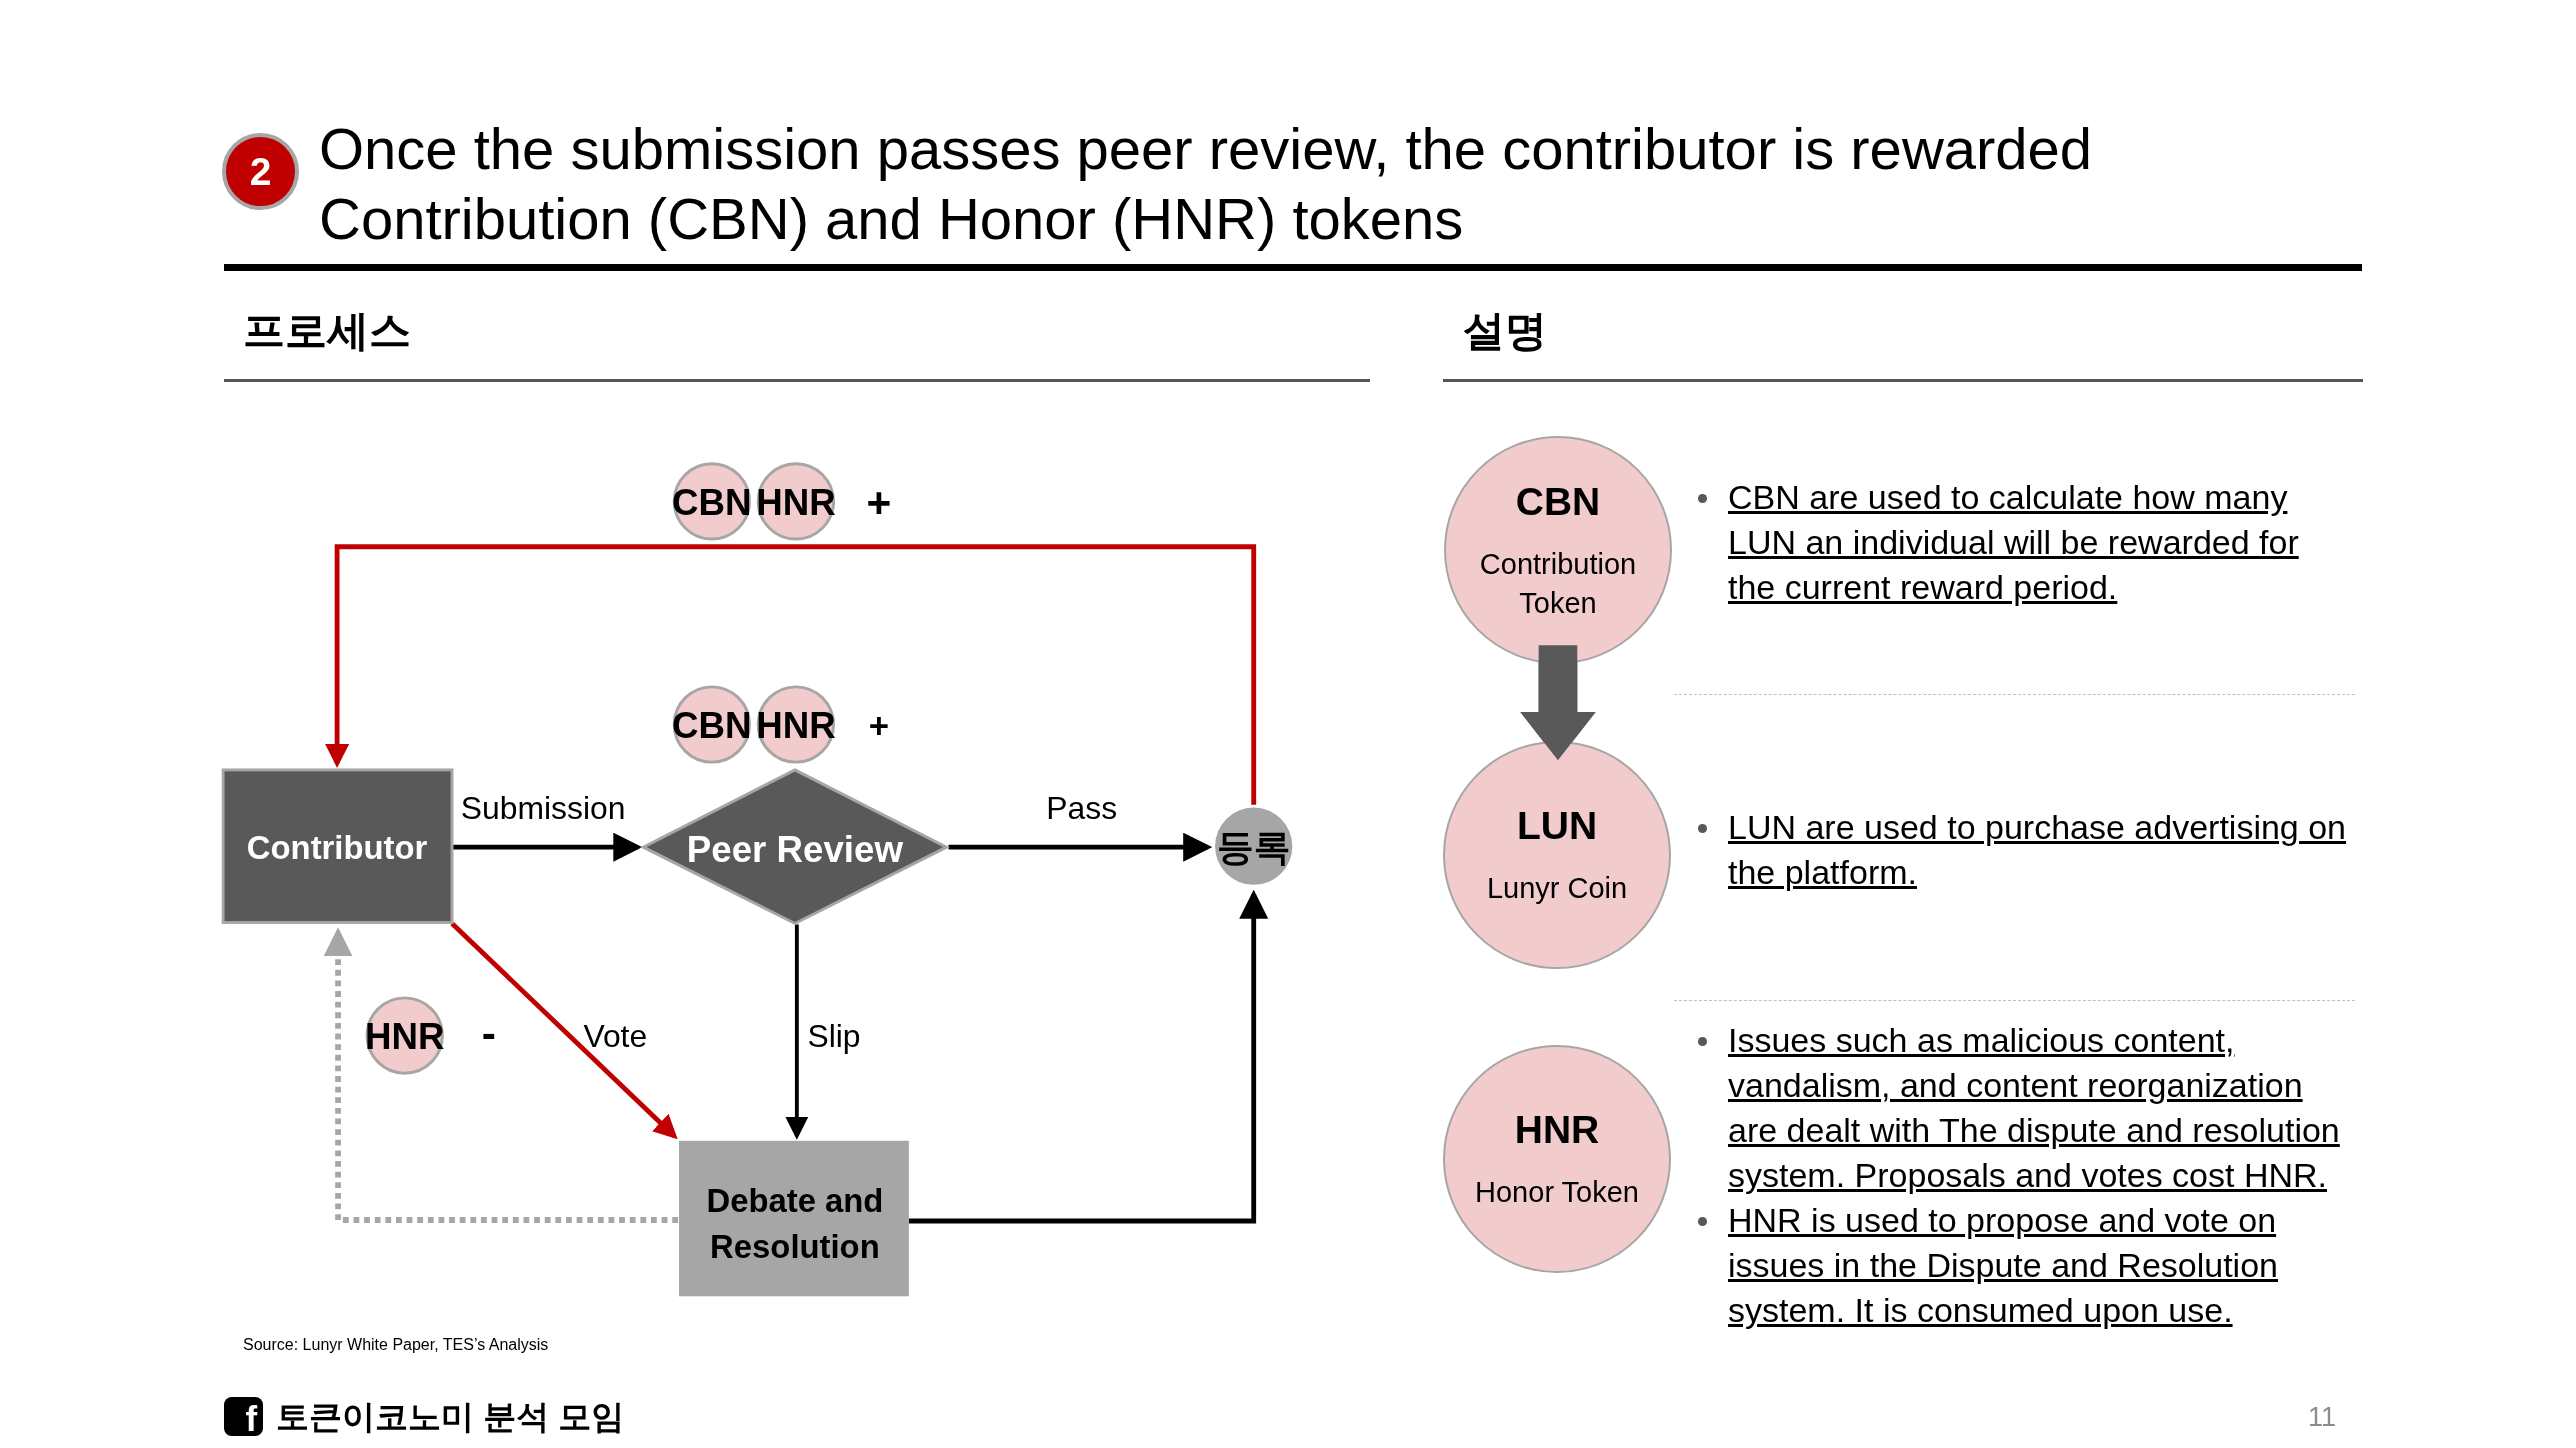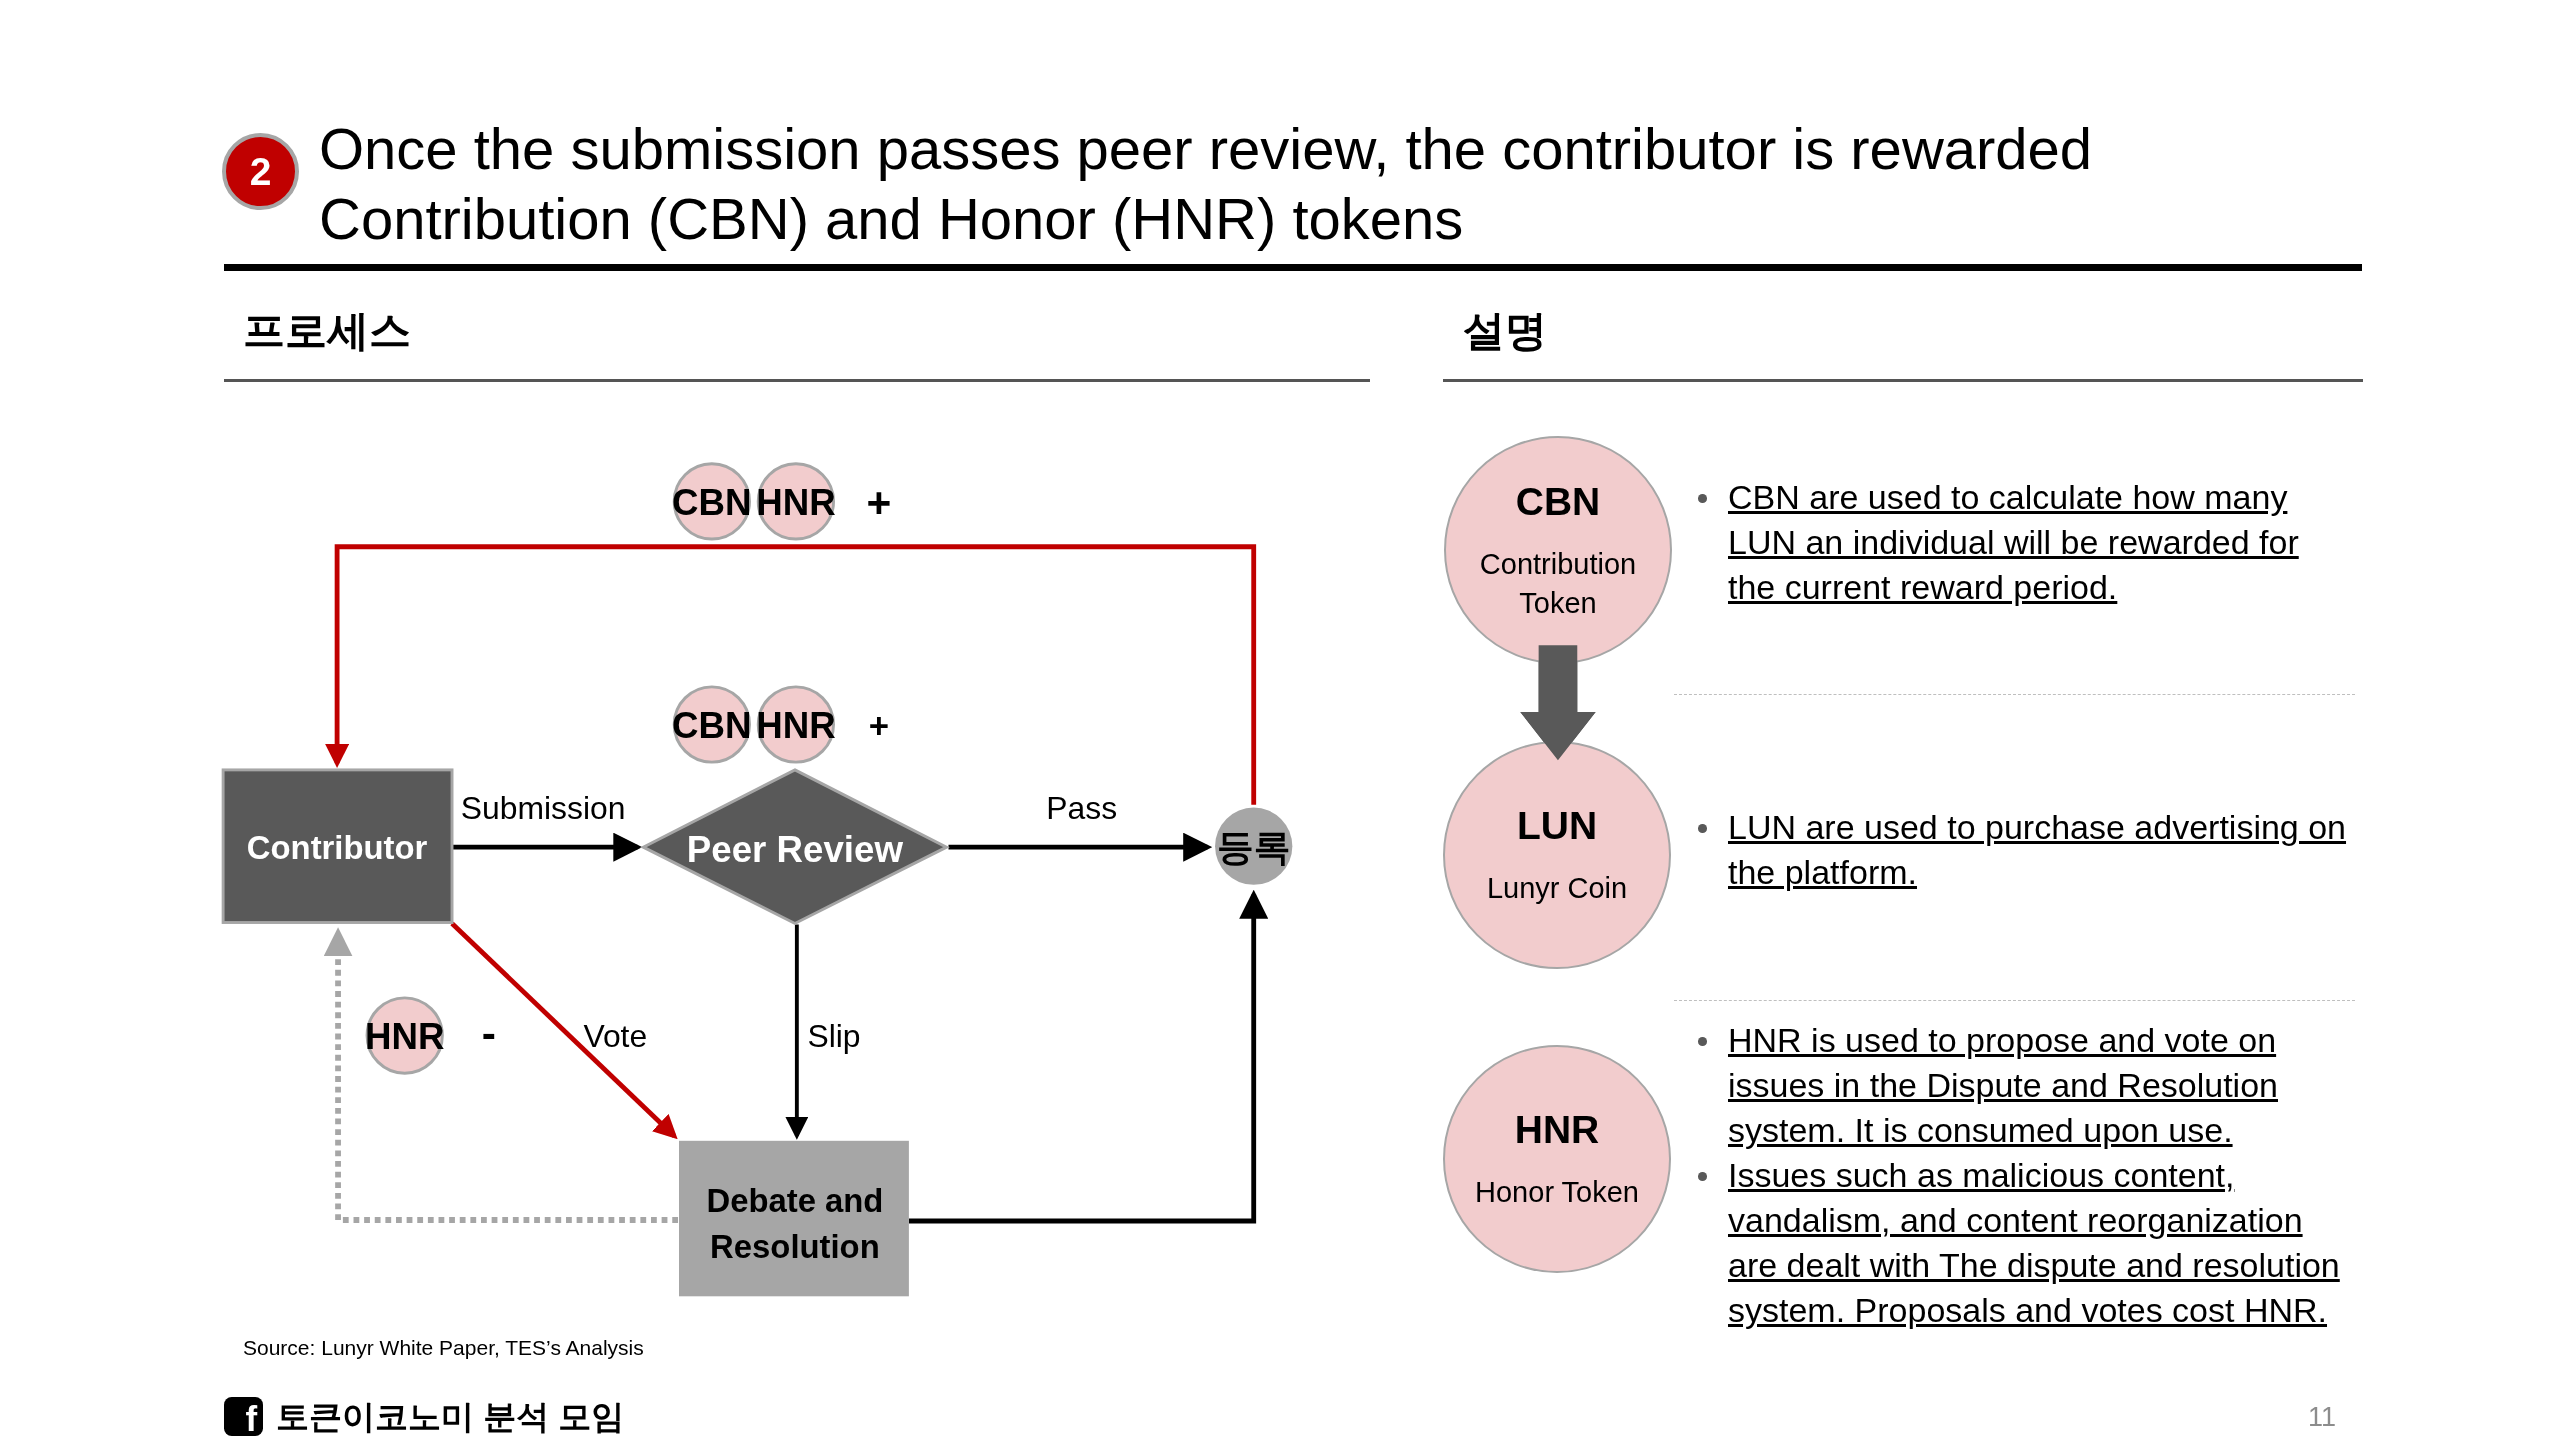--- a/index.html
+++ b/index.html
@@ -22,21 +22,21 @@
                  text-align:center; }
   .desc-circle .code { font-size:39px; font-weight:bold; line-height:48px; }
   .desc-circle .name { font-size:29px; line-height:39px; padding:0 19.3px;margin-top:19px; }
   .bullets { position:absolute; left:1698px; width:657px; margin:0; padding:0; list-style:none;
              font-size:34px; line-height:45px; }
   .bullets li { position:relative; padding-left:30px;text-decoration:underline; }
   .bullets li::before { content:""; position:absolute; left:0; top:19.3px; width:8.7px; height:8.7px;
                         border-radius:50%; background:#595959; }
   .dash-rule { position:absolute; left:1674px; width:681px; height:0;
                border-top:1.9px dashed #bfbfbf; }
-  #source { left:243px; top:1336px; font-size:21px; }
+  #source { left:243px; top:1336px; font-size:16px; }
   #fb-icon { left:224px; top:1397px; width:39px; height:39px; border-radius:7.7px; background:#000;
              color:#fff; font-weight:bold; font-size:35px; display:flex; align-items:flex-end;
              justify-content:flex-end; padding-right:5.8px; box-sizing:border-box; overflow:hidden; line-height:1; }
   #footer-text { left:276px; top:1395px; font-size:33px; font-weight:bold; }
   #page-num { left:2308px; top:1402px; font-size:27px; color:#8c8c8c; }
 </style>
 </head>
 <body>
 
 <div id="badge" class="abs">
@@ -136,21 +136,21 @@
 
 <ul class="bullets" style="top:475px;">
   <li>CBN are used to calculate how many LUN an individual will be rewarded for the current reward period.</li>
 </ul>
 <div class="dash-rule" style="top:694px;"></div>
 <ul class="bullets" style="top:805px;">
   <li>LUN are used to purchase advertising on the platform.</li>
 </ul>
 <div class="dash-rule" style="top:1000px;"></div>
 <ul class="bullets" style="top:1018px;">
+  <li>Issues such as malicious content, vandalism, and content reorganization are dealt with The dispute and resolution system. Proposals and votes cost HNR.</li>
   <li>HNR is used to propose and vote on issues in the Dispute and Resolution system. It is consumed upon use.</li>
-  <li>Issues such as malicious content, vandalism, and content reorganization are dealt with The dispute and resolution system. Proposals and votes cost HNR.</li>
 </ul>
 
 <div id="source" class="abs">Source: Lunyr White Paper, TES’s Analysis</div>
 <div id="fb-icon" class="abs">f</div>
 <div id="footer-text" class="abs">토큰이코노미 분석 모임</div>
 <div id="page-num" class="abs">11</div>
 
 
 </body></html>

